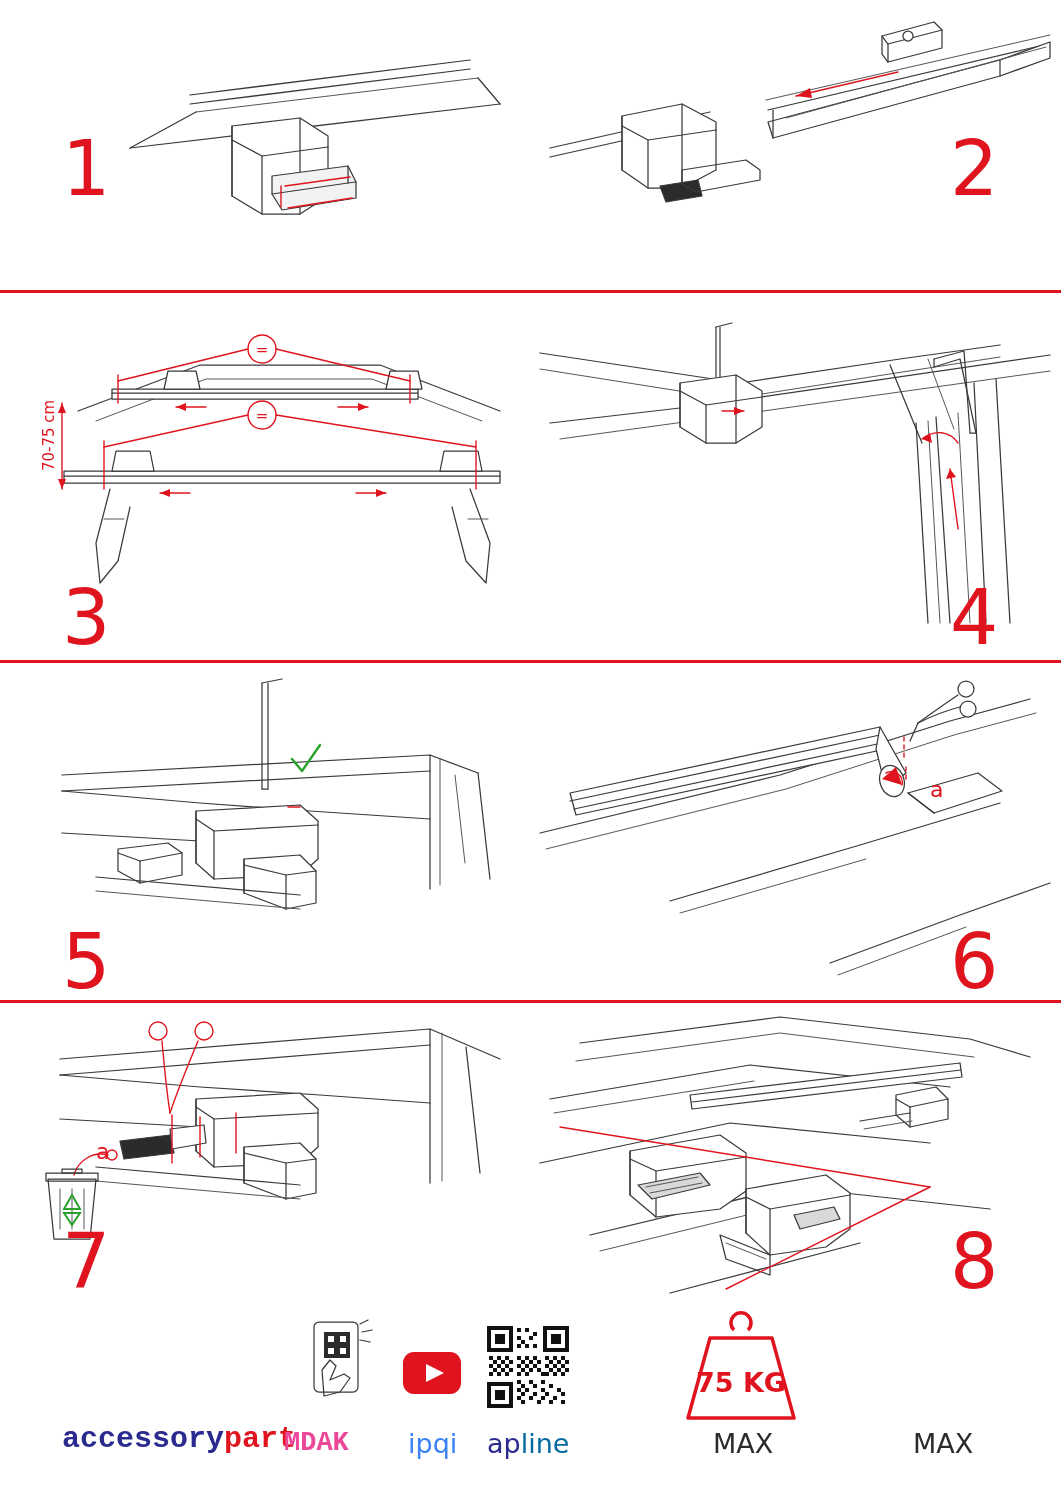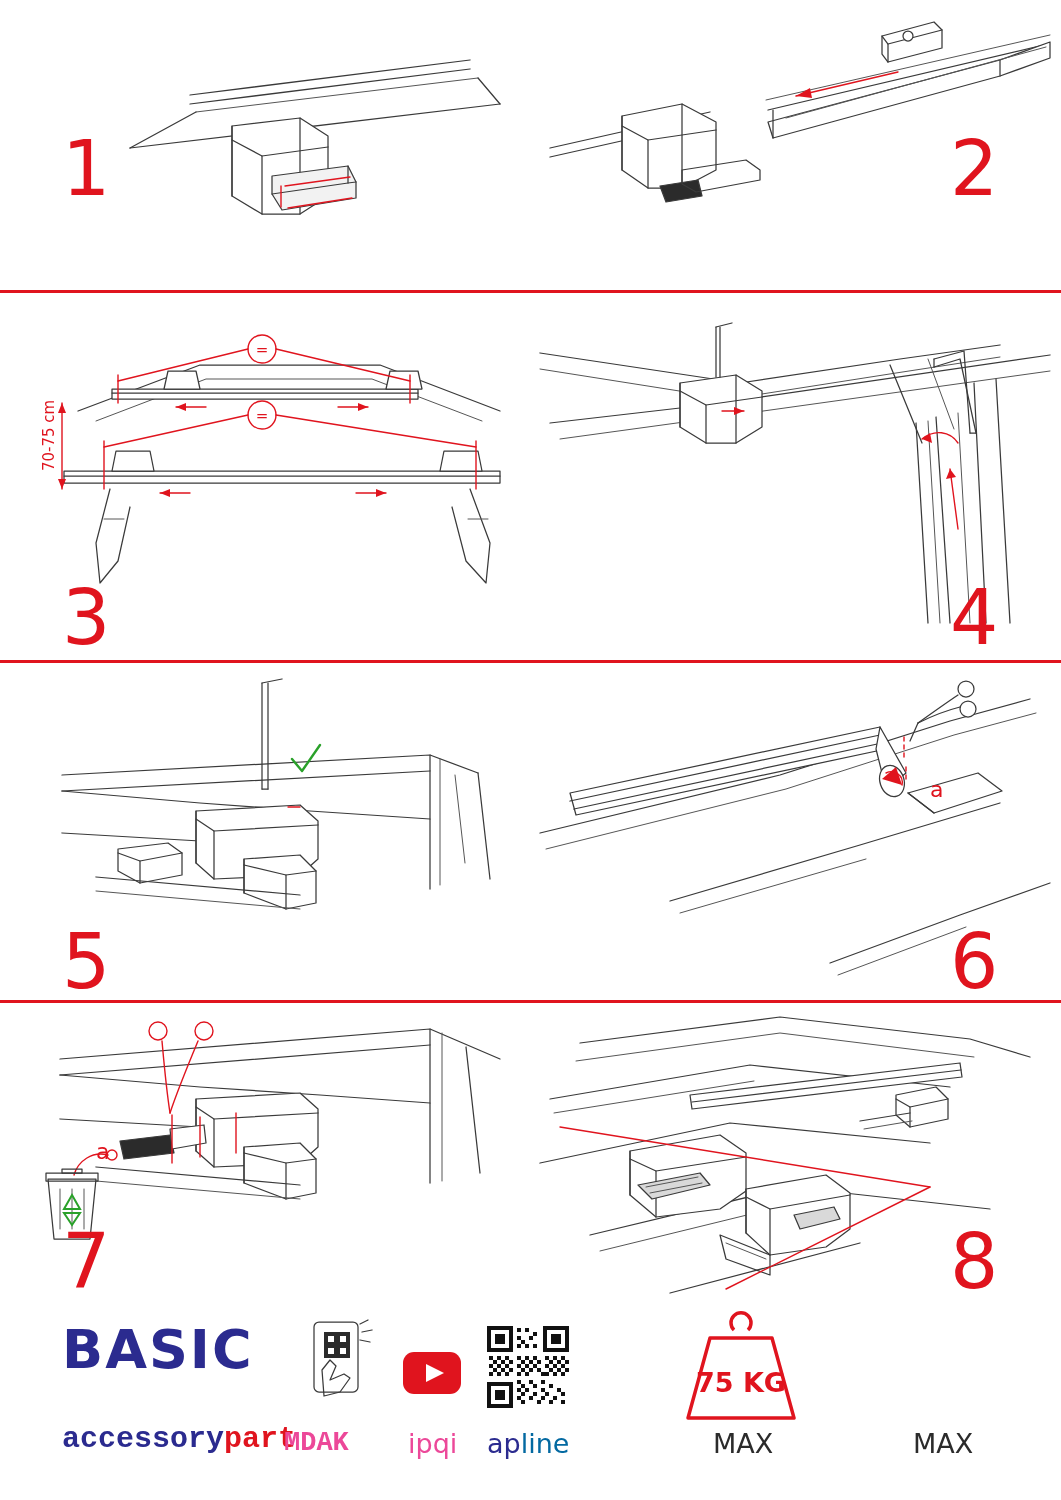--- a/index.html
+++ b/index.html
@@ -23,21 +23,21 @@
   .gfill{fill:#f2f2f2;}
   .dfill{fill:#d9d9d9;}
   .kfill{fill:#2b2b2b;}
 
   
   .footer{position:absolute;left:0;top:1300px;width:1061px;height:200px;}
   .brand-basic{position:absolute;left:62px;top:18px;font-family:"DejaVu Sans",sans-serif;font-size:54px;font-weight:bold;letter-spacing:2px;color:#2b2b8f;}
   .brand-sub{position:absolute;left:62px;top:122px;font-family:Liberation Mono, monospace;font-size:30px;font-weight:bold;color:#2b2b8f;}
   .brand-sub .rd{color:#e0141e;}
   .lbl-mdak{position:absolute;left:284px;top:128px;font-family:Liberation Mono, monospace;font-size:27px;font-weight:bold;color:#ec4899;}
-  .lbl-ipqi{position:absolute;left:408px;top:128px;font-family:"DejaVu Sans",sans-serif;font-size:27px;color:#ec4899;}
+  .lbl-ipqi{position:absolute;left:408px;top:128px;font-family:"DejaVu Sans",sans-serif;font-size:27px;color:#3b82f6;}
   .lbl-apline{position:absolute;left:487px;top:128px;font-family:"DejaVu Sans",sans-serif;font-size:27px;color:#2b2b8f;}
   .lbl-apline .rd{color:#0369a1;}
   .maxlabel{position:absolute;font-family:"DejaVu Sans",sans-serif;font-size:27px;color:#2b2b2b;}
   .kgtext{font-family:"DejaVu Sans",sans-serif;font-size:27px;fill:#e0141e;font-weight:bold;}
   .kmh{font-family:"DejaVu Sans",sans-serif;font-size:11px;fill:#333;}
   .gauge-num{font-family:"DejaVu Sans",sans-serif;font-size:12px;fill:#8a8a2a;}
   .letter-a{font-family:"DejaVu Sans",sans-serif;font-size:22px;fill:#e0141e;}
   .dimtxt{font-family:"DejaVu Sans",sans-serif;font-size:15px;fill:#e0141e;}
 </style>
 </head>
@@ -376,21 +376,20 @@
 
         <path class="red" d="M30 124 L400 184"></path>
         <path class="red" d="M400 184 L196 286"></path>
       </g>
     </svg>
     <div class="stepnum" style="left:420px;top:224px;">8</div>
   </div>
 
   <div class="footer">
 
-    <div class="brand-basic">BASIC</div>
     <div class="brand-sub">
       <span>accessory</span><span class="rd">part</span>
     </div>
 
     <div style="position:absolute;left:300px;top:18px;">
       <svg width="84" height="100" viewBox="0 0 84 100">
         <rect class="ln wfill" x="14" y="4" width="44" height="70" rx="5"></rect>
         <rect x="24" y="14" width="26" height="26" fill="#2b2b2b"></rect>
         <rect x="28" y="18" width="6" height="6" fill="#fff"></rect>
         <rect x="40" y="18" width="6" height="6" fill="#fff"></rect>

